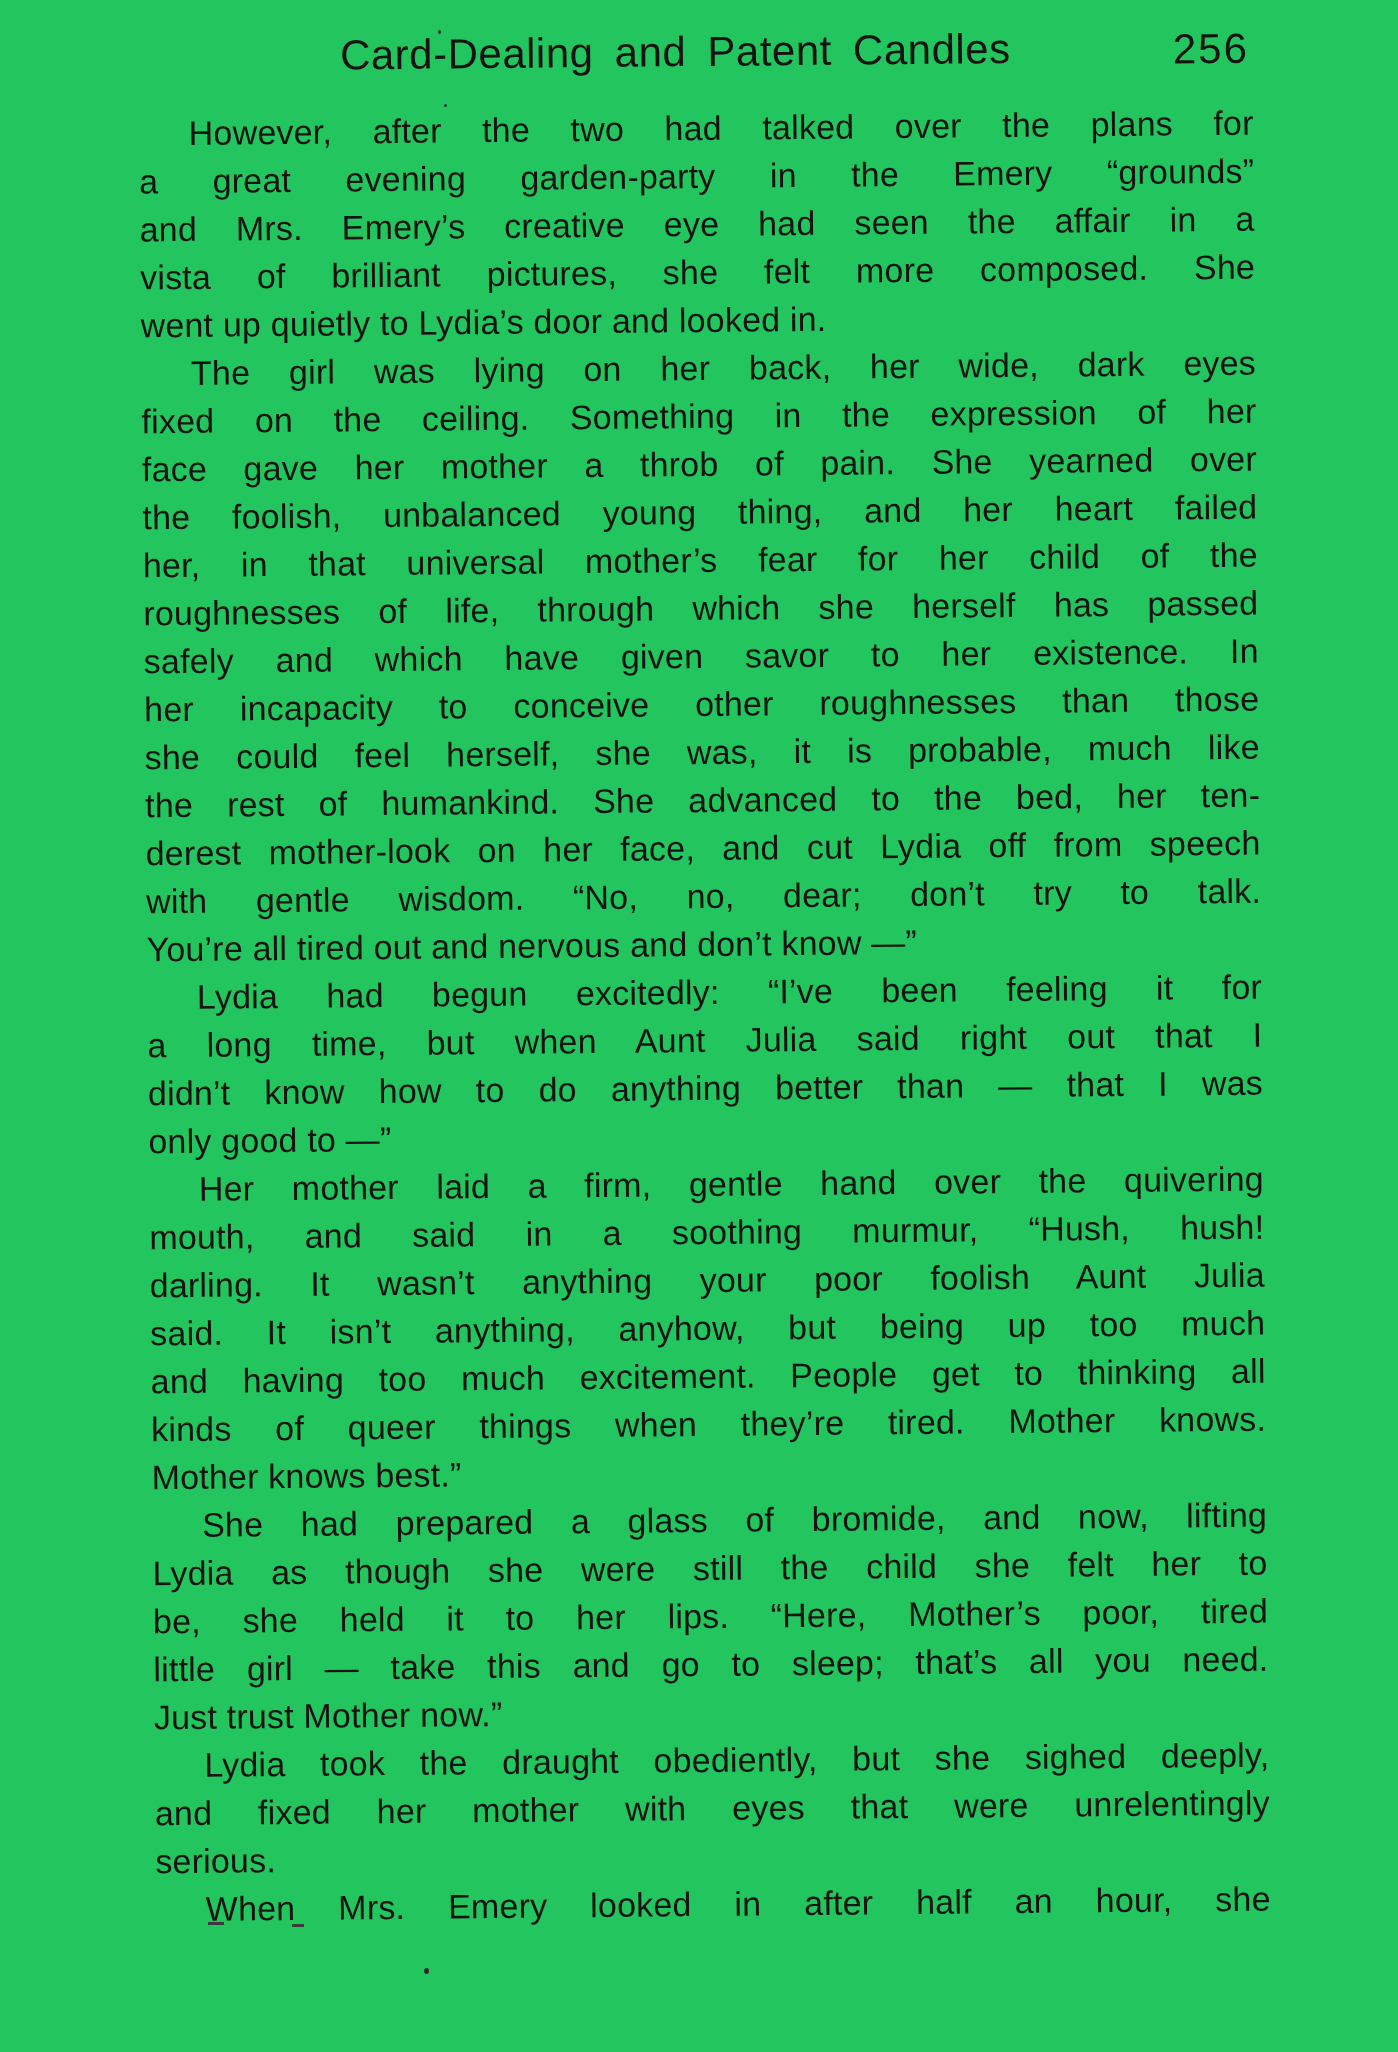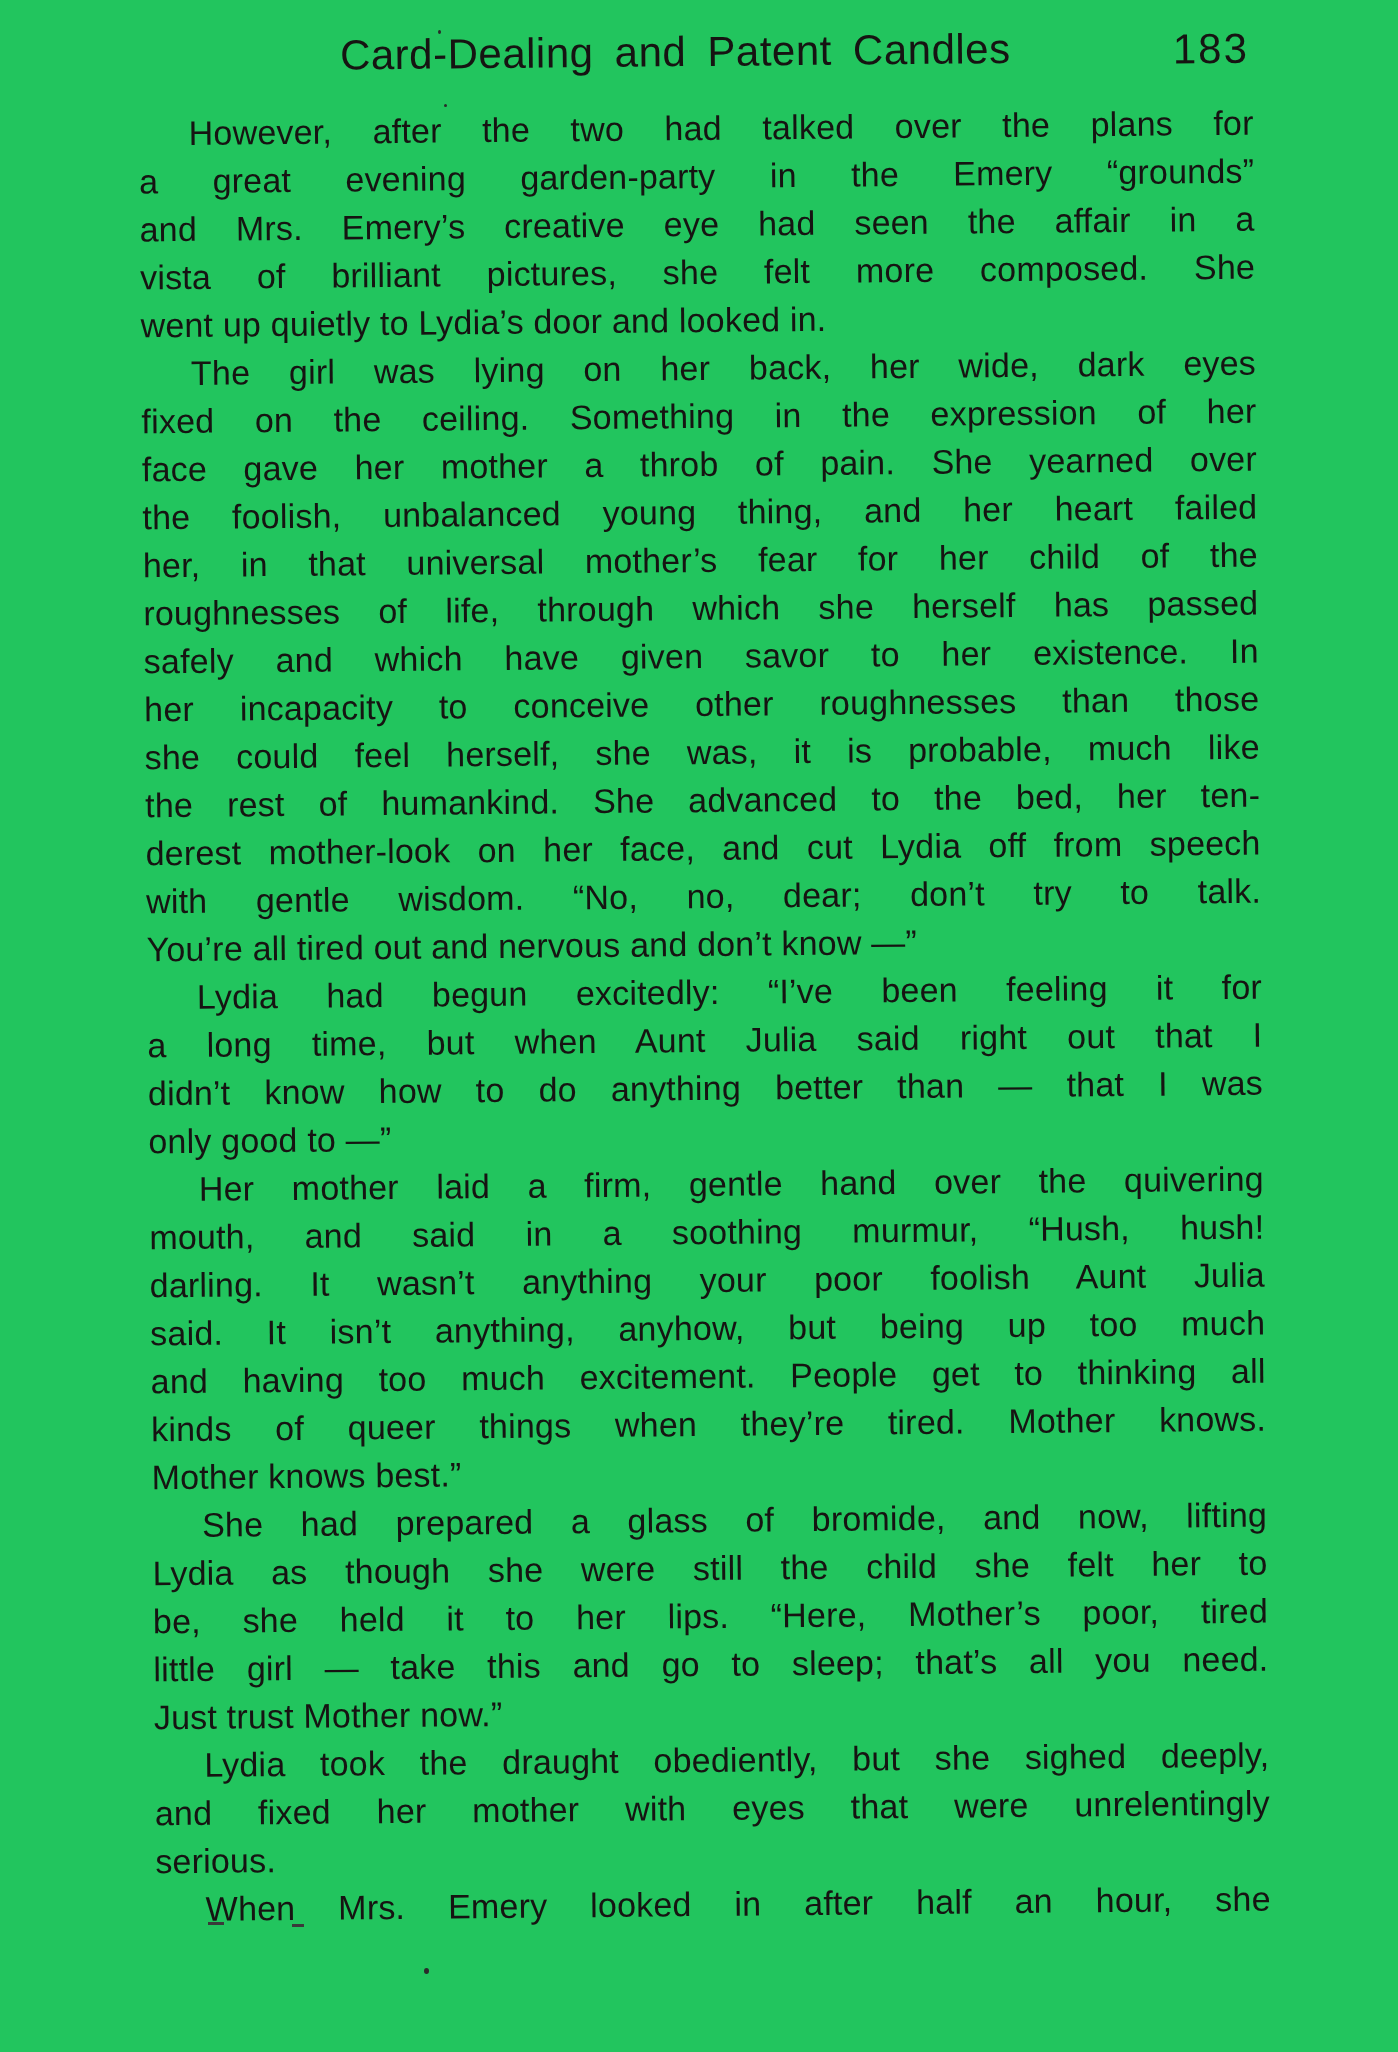--- a/index.html
+++ b/index.html
@@ -79,21 +79,21 @@
   }
 </style>
 </head>
 <body>
 
 <div class="page">
   <div class="content">
 
     <header class="running-head">
       <span class="head-title">Card-Dealing and Patent Candles</span>
-      <span class="head-folio">183</span>
+      <span class="head-folio">256</span>
     </header>
 
     <main class="text-block">
 
       <p class="para">
         <span class="ln indent">However, after the two had talked over the plans for</span>
         <span class="ln">a great evening garden-party in the Emery “grounds”</span>
         <span class="ln">and Mrs. Emery’s creative eye had seen the affair in a</span>
         <span class="ln">vista of brilliant pictures, she felt more composed.  She</span>
         <span class="ln end">went up quietly to Lydia’s door and looked in.</span>

